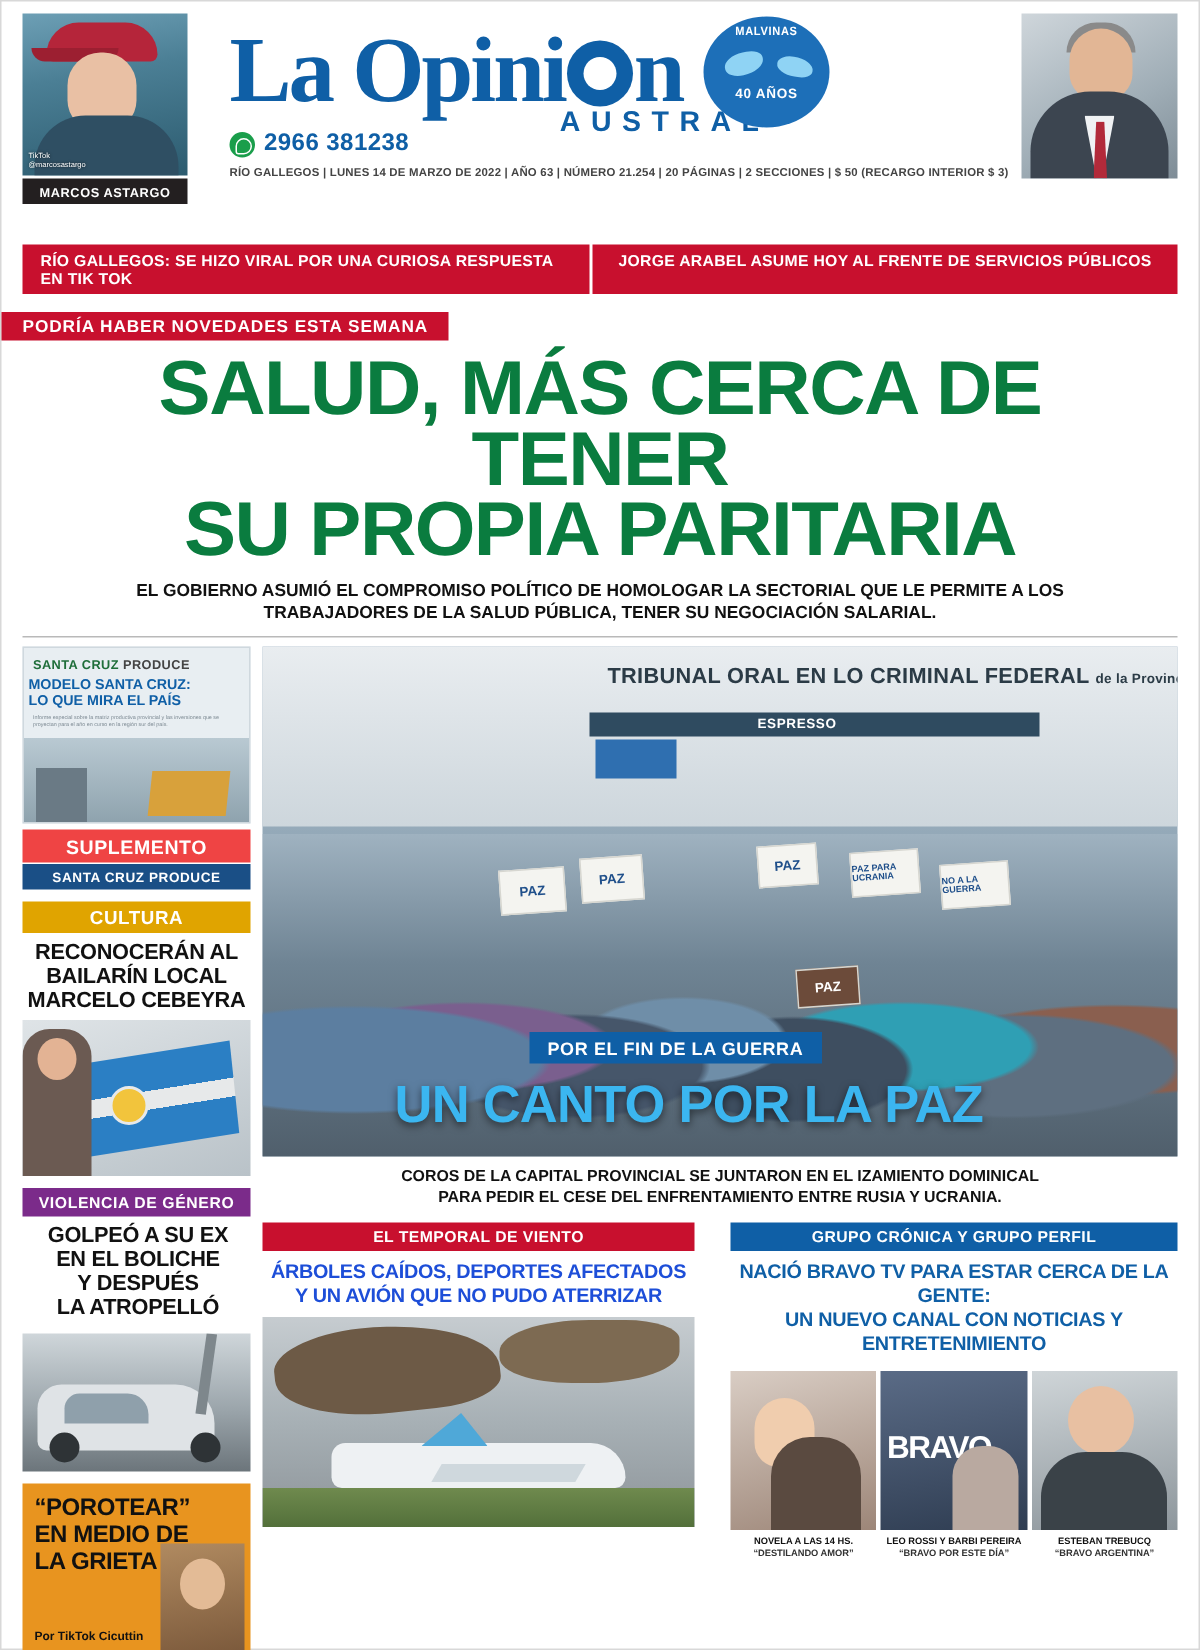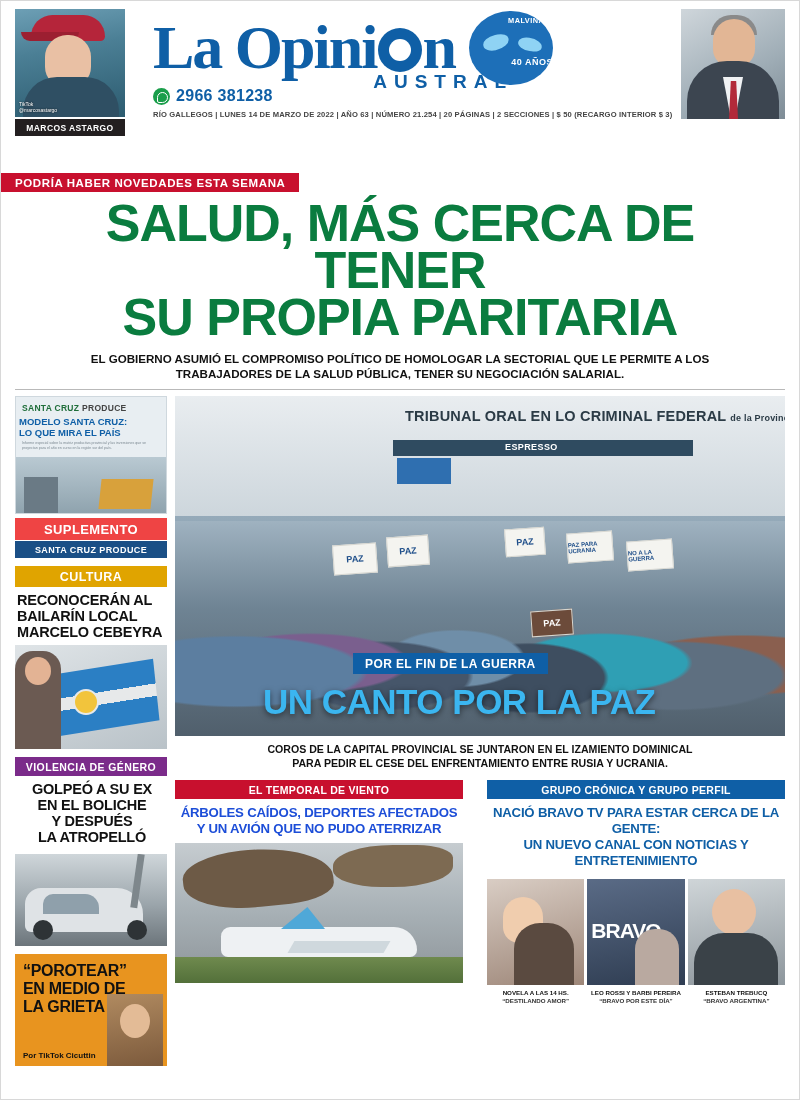--- a/index.html
+++ b/index.html
@@ -107,21 +107,21 @@
     letter-spacing: 7px;
     color: #0f5fa6;
   }
   .malvinas-badge {
     position: absolute;
     right: 128px; top: 2px;
     width: 84px; height: 74px;
     border-radius: 50%;
     background: #1d6fb8;
     color: #fff;
-    text-align: right;
+    text-align: center;
     overflow: hidden;
   }
   .malvinas-badge .mtop {
     font-size: 8px; font-weight: bold; letter-spacing: .5px;
     padding-top: 5px; transform: scaleX(.92);
   }
   .malvinas-badge .islands {
     height: 30px; position: relative; margin-top: 2px;
   }
   .malvinas-badge .islands:before,
@@ -296,21 +296,21 @@
     padding: 4px 4px 3px;
     letter-spacing: .4px;
   }
   .bar-suplemento { background: #ef4444; font-size: 13px; margin-top: 4px; }
   .bar-santacruz { background: #1a4f86; font-size: 9px; margin-top: 1px; }
   .bar-cultura { background: #e0a400; font-size: 12.5px; margin-top: 8px; }
   .bar-violencia { background: #7b2b8a; font-size: 10.5px; margin-top: 8px; }
 
   .left-head {
     font-size: 14.5px; font-weight: bold; color: #111;
-    line-height: 16px; padding: 5px 2px 5px;
+    line-height: 16px; text-align: center; padding: 5px 2px 5px;
     letter-spacing: -.2px;
   }
   .left-head.vg { text-align: center; padding-left: 4px; }
 
   .img-cebeyra {
     width: 152px; height: 104px;
     background: linear-gradient(160deg,#dfe4e7 0%, #b9c2c8 100%);
     position: relative; overflow: hidden;
   }
   .img-cebeyra .flag {
@@ -567,20 +567,24 @@
       <div class="photo-arabel">
         <div class="hair"></div>
         <div class="head"></div>
         <div class="suit"></div>
         <div class="shirt"></div>
         <div class="tie"></div>
       </div>
     </div>
   </div>
 
+  <div class="banner-row">
+    <div class="banner b1">RÍO GALLEGOS: SE HIZO VIRAL POR UNA CURIOSA RESPUESTA EN TIK TOK</div>
+    <div class="banner b2">JORGE ARABEL ASUME HOY AL FRENTE DE SERVICIOS PÚBLICOS</div>
+  </div>
 
   <div class="kicker-wrap">
     <span class="kicker">PODRÍA HABER NOVEDADES ESTA SEMANA</span>
   </div>
   <div class="headline">
     <div>SALUD, MÁS CERCA DE  TENER</div>
     <div>SU PROPIA PARITARIA</div>
   </div>
   <div class="subhead">
     <div>EL GOBIERNO ASUMIÓ EL COMPROMISO POLÍTICO DE HOMOLOGAR LA SECTORIAL QUE LE PERMITE A LOS</div>

